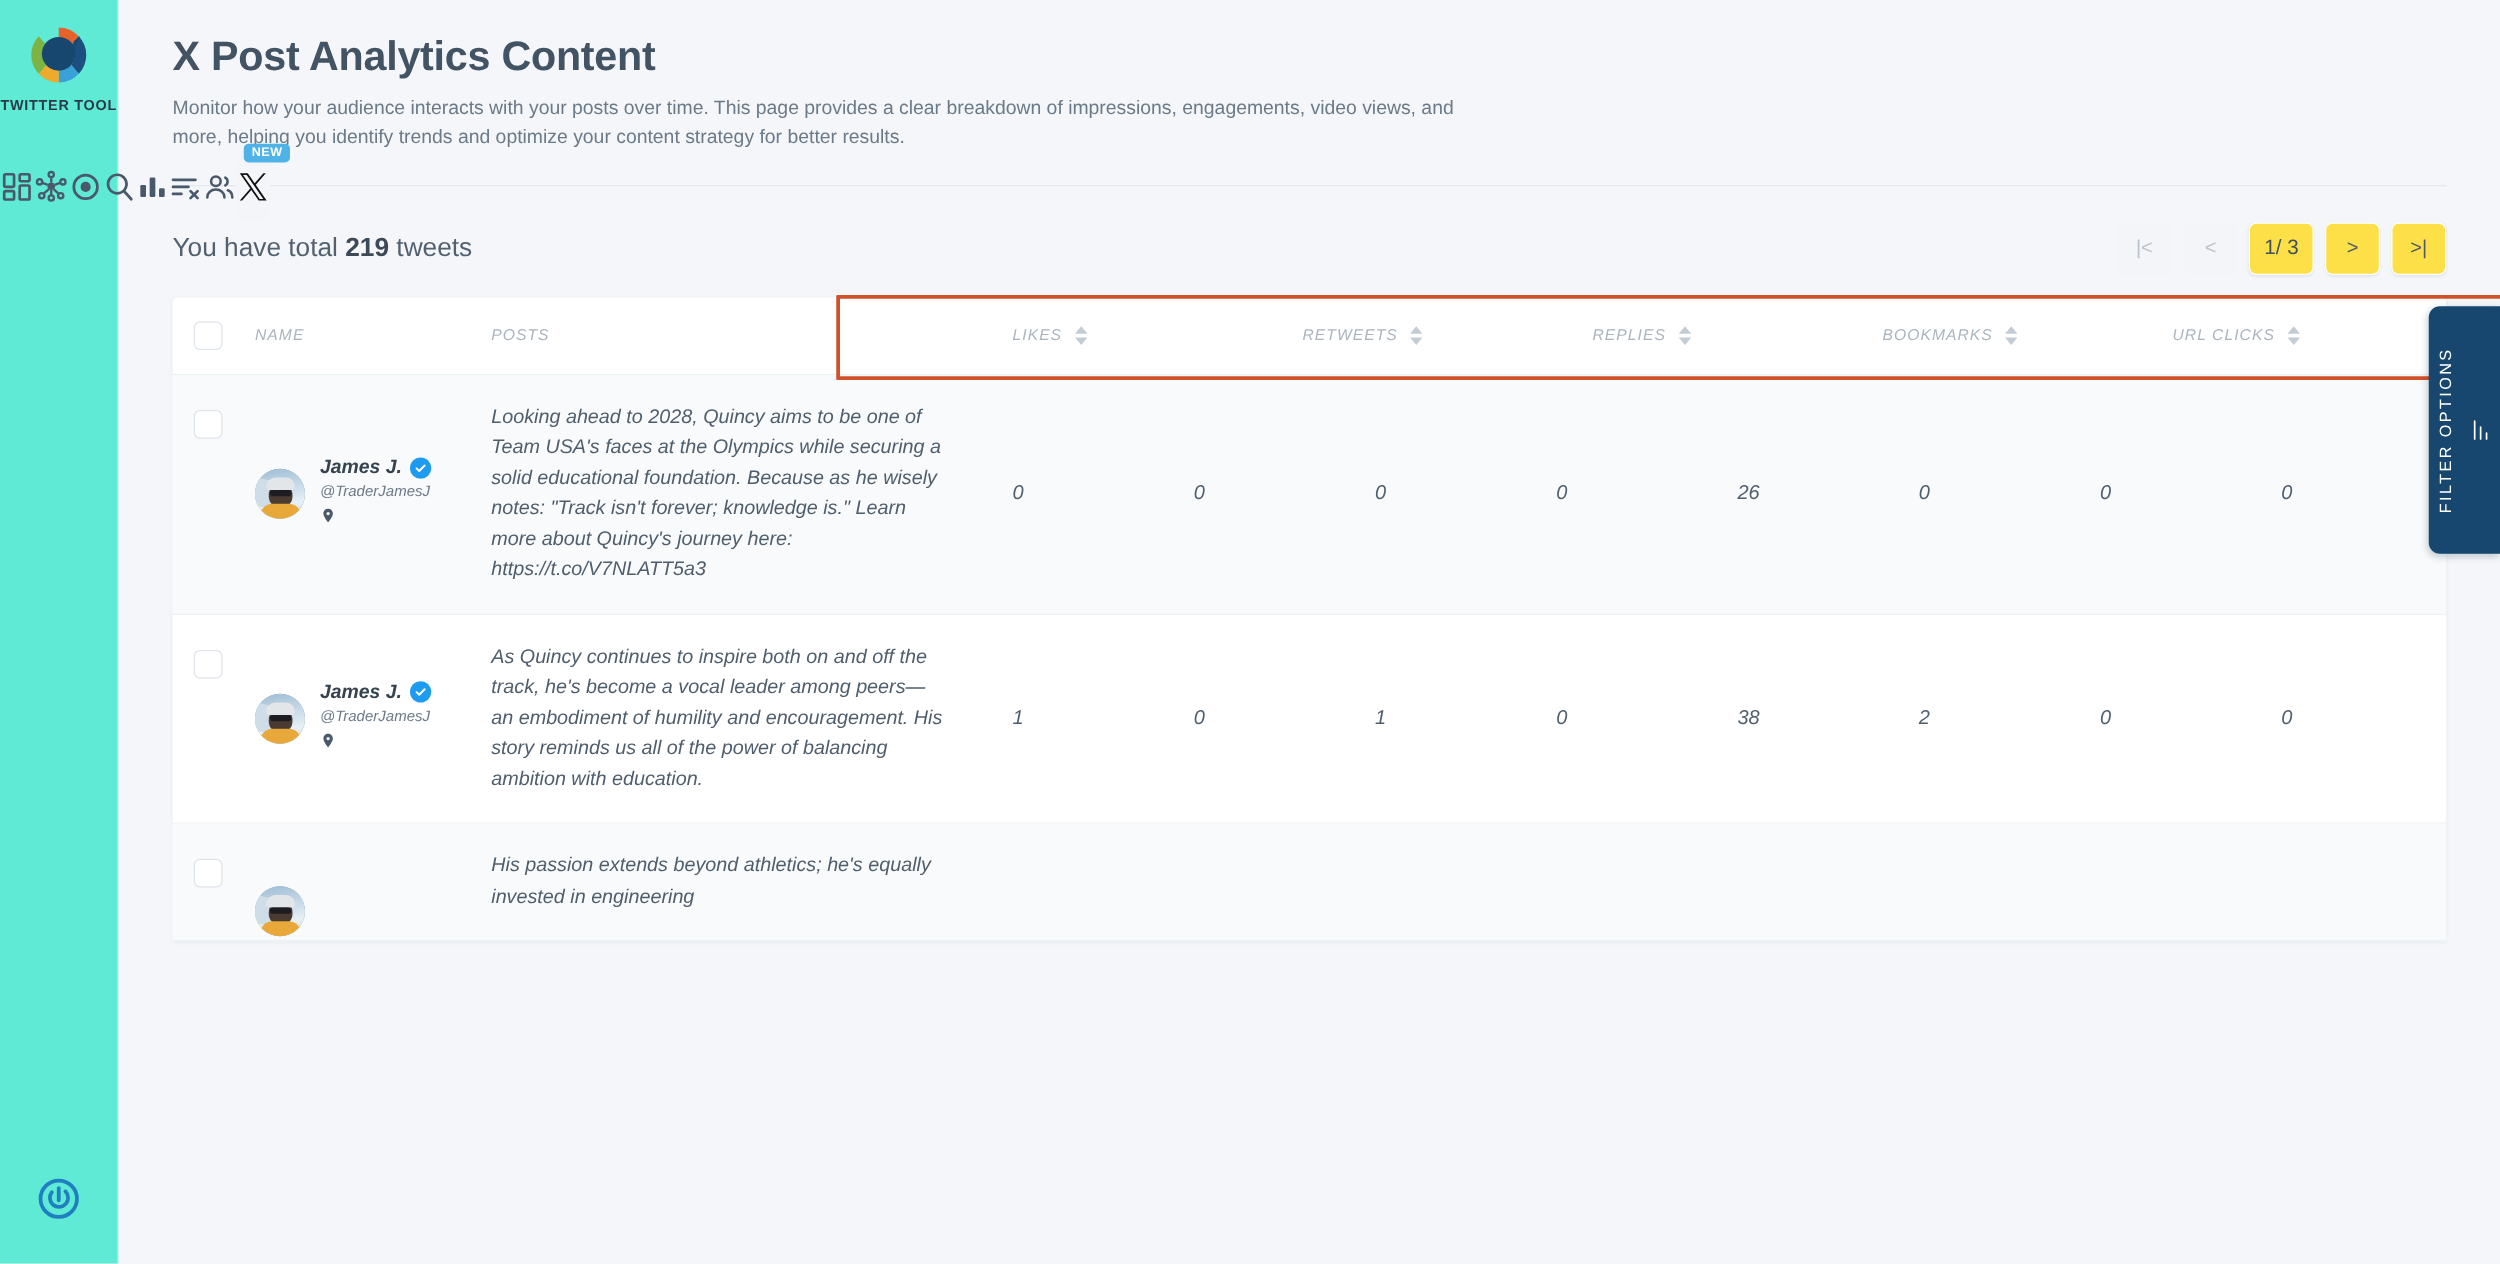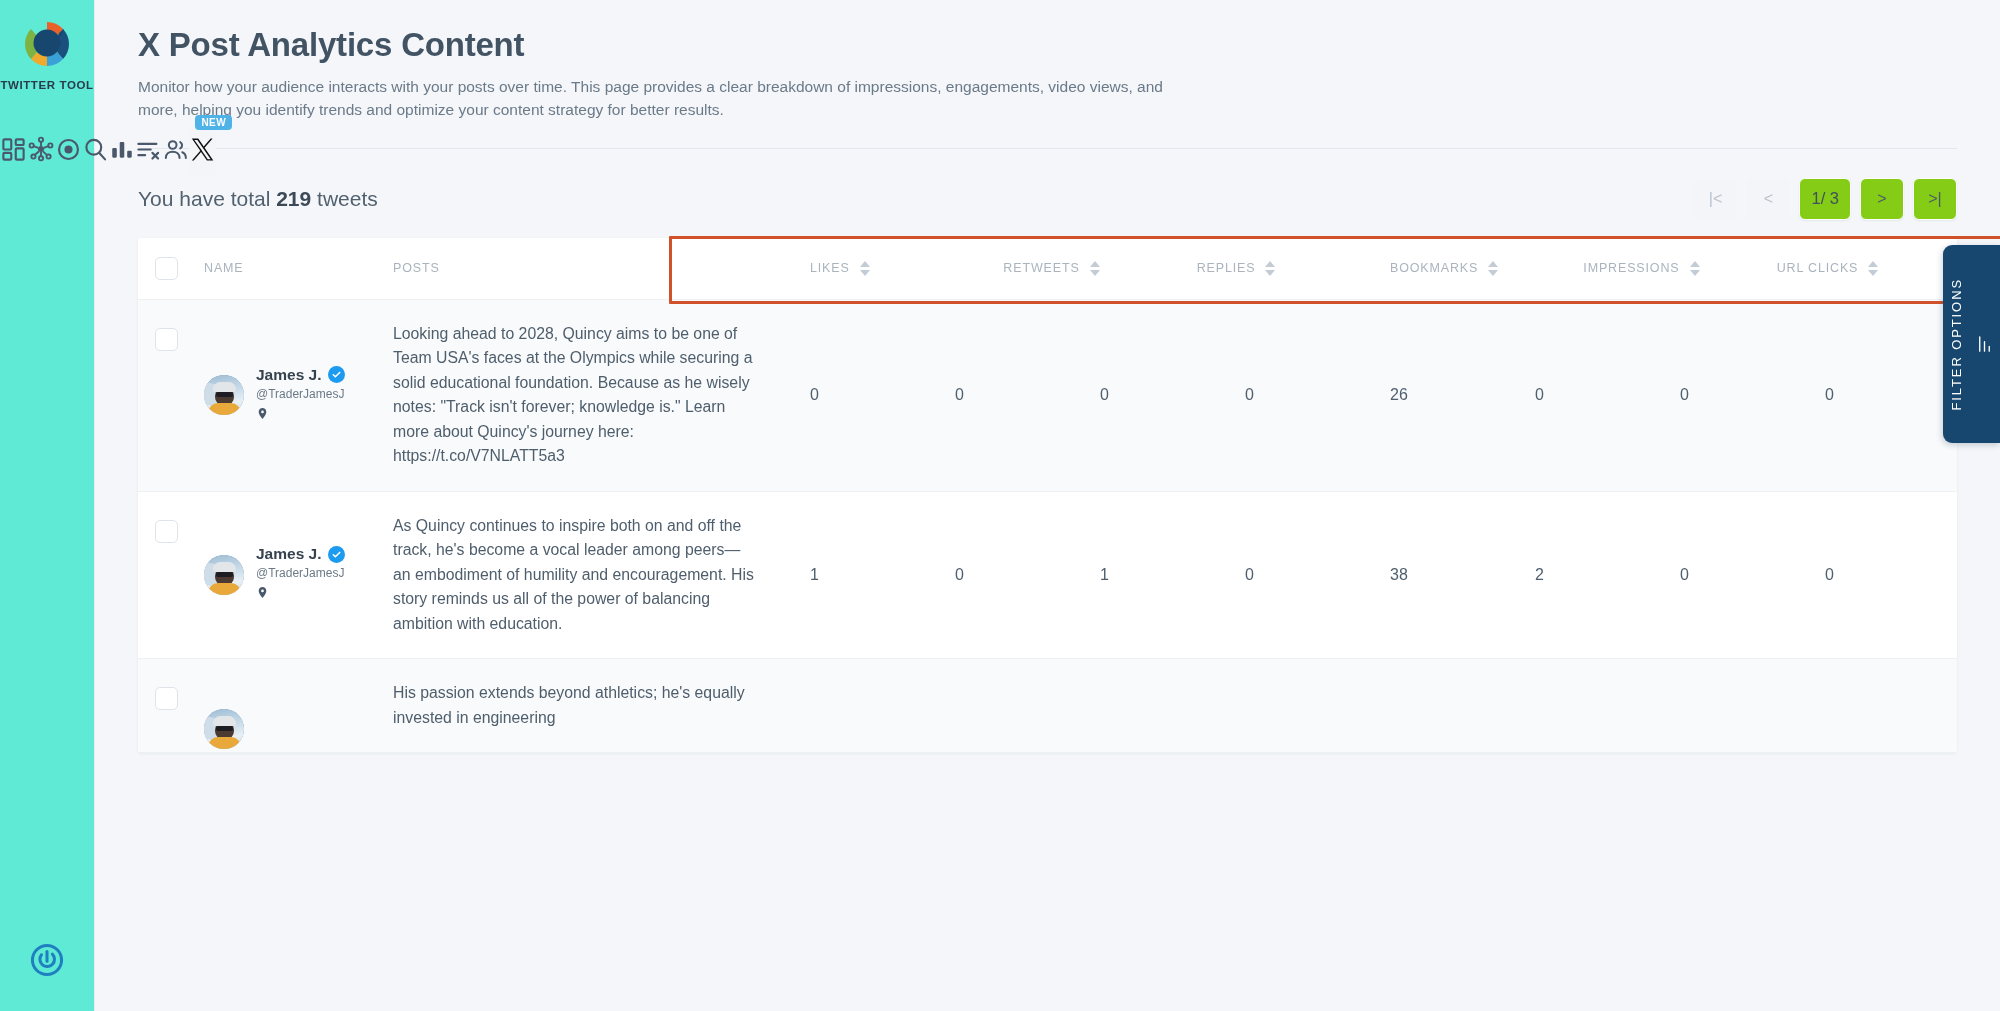--- a/index.html
+++ b/index.html
@@ -64,36 +64,37 @@
   .totals-row {
     display: flex; align-items: center; justify-content: space-between;
     margin: 29px 43px 0 0;
   }
   .totals-text { font-size: 21px; color: #52616f; }
   .totals-text b { color: #3c4a58; font-weight: 700; }
 
   .pager { display: flex; align-items: center; gap: 9px; }
   .pg-btn {
     min-width: 44px; height: 42px; padding: 0 11px;
-    background: #84cc16; border-radius: 6px;
+    background: #fde047; border-radius: 6px;
     display: flex; align-items: center; justify-content: center;
     font-size: 16px; color: #4c5a68; cursor: pointer;
     box-shadow: 0 1px 2px rgba(30,50,70,.07);
     border: 1px solid #fff;
   }
   .pg-btn.muted { background: #f3f5f8; color: #b9c2cc; box-shadow: none; border-color: #f3f5f8; }
   .pg-btn.current { font-size: 16.5px; color: #41505e; }
 
   
   .table-card {
     margin: 18px 43px 0 0;
     background: #fff;
     border-radius: 4px;
     position: relative;
     box-shadow: 0 1px 3px rgba(40,60,80,.06);
+    font-style: italic;
   }
   .t-row { display: flex; align-items: stretch; width: 100%; }
   .t-head {
     height: 62px;
     border-bottom: 1px solid #eef1f4;
   }
   .t-head .cell {
     display: flex; align-items: center;
     font-size: 12.5px; letter-spacing: .85px;
     color: #aab4be; text-transform: uppercase;
@@ -361,27 +362,20 @@
         </div>
         <div class="cell c-num">
           <span>REPLIES</span>
           <span class="sorter">
               <i class="ar up"></i>
               <i class="ar dn"></i>
             </span>
         </div>
         <div class="cell c-num">
           <span>BOOKMARKS</span>
-          <span class="sorter">
-              <i class="ar up"></i>
-              <i class="ar dn"></i>
-            </span>
-        </div>
-        <div class="cell c-num">
-          <span>IMPRESSIONS</span>
           <span class="sorter">
               <i class="ar up"></i>
               <i class="ar dn"></i>
             </span>
         </div>
         <div class="cell c-num">
           <span>URL CLICKS</span>
           <span class="sorter">
               <i class="ar up"></i>
               <i class="ar dn"></i>

